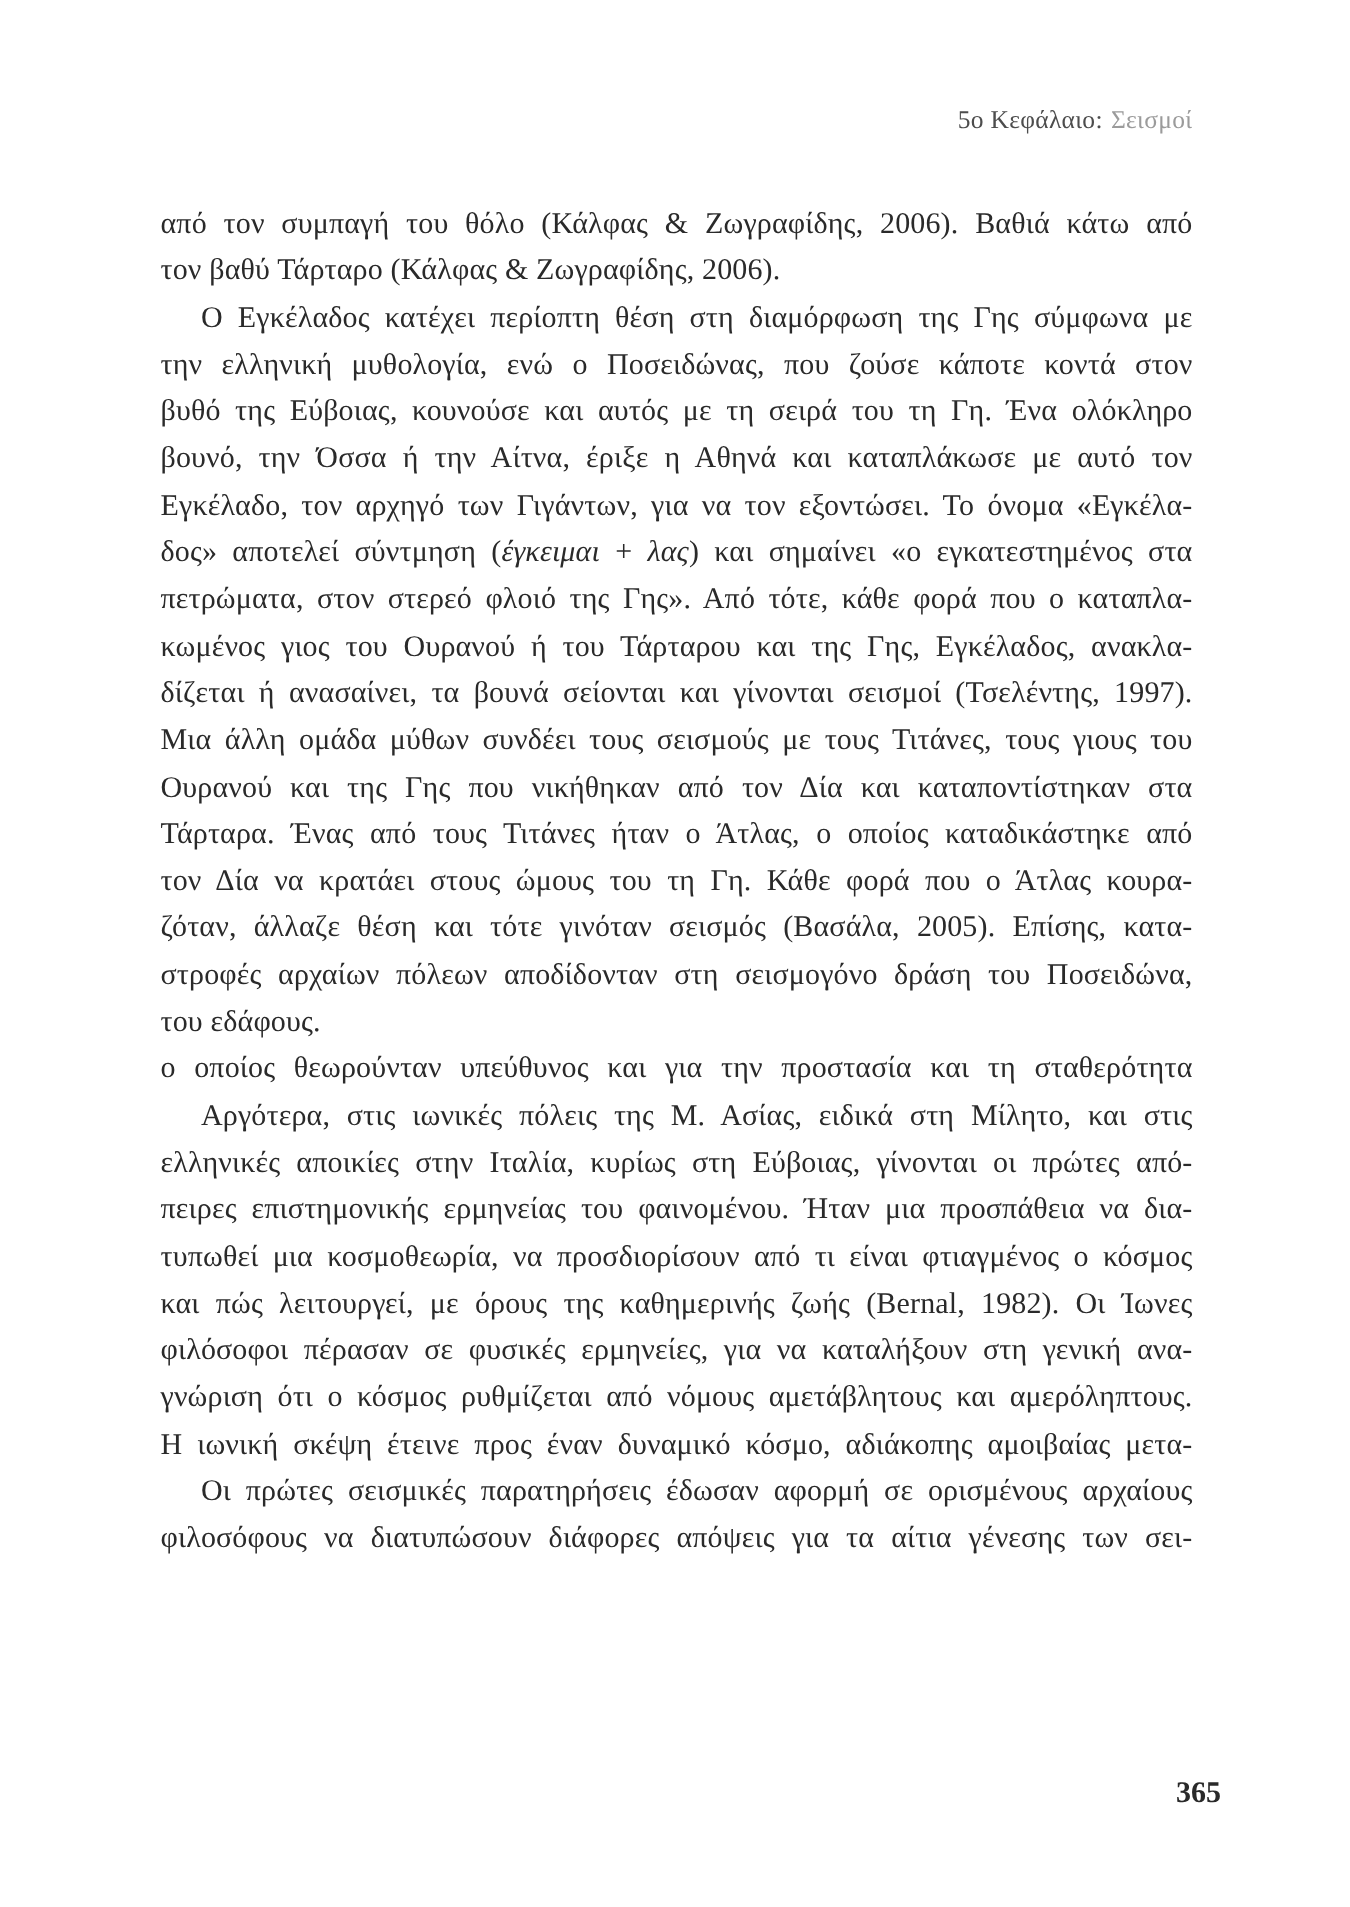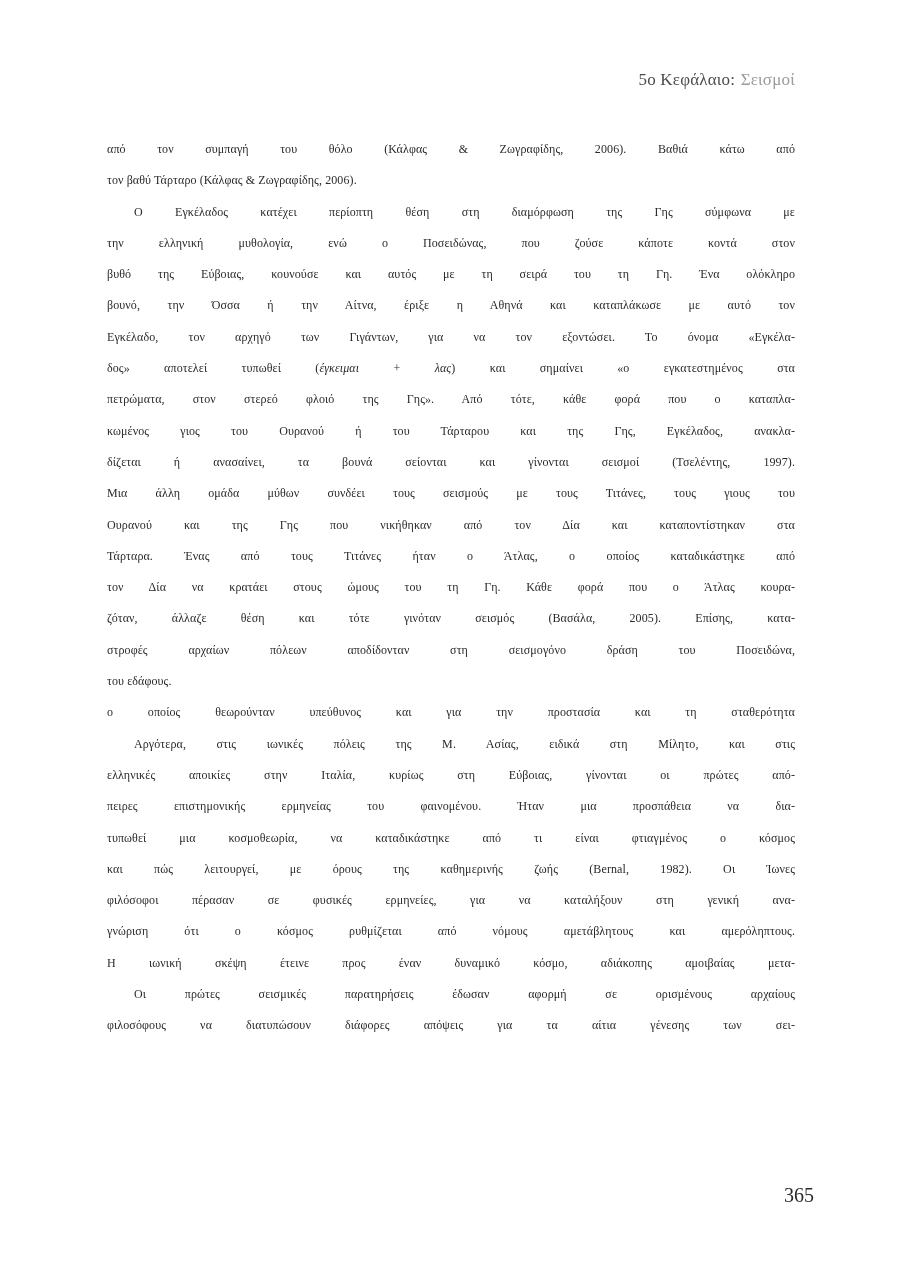--- a/index.html
+++ b/index.html
@@ -27,39 +27,40 @@
   }
   .chapter-title {
     color: var(--header-title-color, #9b9b9b);
     margin-left: 0.32em;
   }
   .body-text {
     position: absolute;
     left: 107px;
     top: 134px;
     width: 688px;
-    font-size: 12px;
+    font-size: 20px;
     line-height: 31.3px;
     letter-spacing: 0.1px;
   }
   .paragraph { margin: 0; }
   .line {
     text-align: justify;
     text-align-last: left;
     white-space: normal;
   }
   .line.just { text-align-last: justify; }
   .line.indent { text-indent: 27px; }
   em { font-style: italic; }
   .page-number {
     position: absolute;
     top: 1184px;
     right: 86px;
     font-size: 20px;
     color: var(--body-color, #2a2a2a);
+    font-weight: bold;
   }
 </style>
 </head>
 <body>
 
 <div class="page">
 
   <div class="running-header">
     <span class="chapter-label">5ο Κεφάλαιο:</span><span class="chapter-title">Σεισμοί</span>
   </div>
@@ -68,38 +69,38 @@
       <div class="paragraph">
         <div class="line just"><span>από τον συμπαγή του θόλο (Κάλφας &amp; Ζωγραφίδης, 2006). Βαθιά κάτω από</span></div>
         <div class="line"><span>τον βαθύ Τάρταρο (Κάλφας &amp; Ζωγραφίδης, 2006).</span></div>
       </div>
       <div class="paragraph">
         <div class="line just indent"><span>Ο Εγκέλαδος κατέχει περίοπτη θέση στη διαμόρφωση της Γης σύμφωνα με</span></div>
         <div class="line just"><span>την ελληνική μυθολογία, ενώ ο Ποσειδώνας, που ζούσε κάποτε κοντά στον</span></div>
         <div class="line just"><span>βυθό της Εύβοιας, κουνούσε και αυτός με τη σειρά του τη Γη. Ένα ολόκληρο</span></div>
         <div class="line just"><span>βουνό, την Όσσα ή την Αίτνα, έριξε η Αθηνά και καταπλάκωσε με αυτό τον</span></div>
         <div class="line just"><span>Εγκέλαδο, τον αρχηγό των Γιγάντων, για να τον εξοντώσει. Το όνομα «Εγκέλα-</span></div>
-        <div class="line just"><span>δος» αποτελεί τυπωθεί (</span><em>έγκειμαι</em><span> + </span><em>λας</em><span>) και σημαίνει «ο εγκατεστημένος στα</span></div>
+        <div class="line just"><span>δος» αποτελεί σύντμηση (</span><em>έγκειμαι</em><span> + </span><em>λας</em><span>) και σημαίνει «ο εγκατεστημένος στα</span></div>
         <div class="line just"><span>πετρώματα, στον στερεό φλοιό της Γης». Από τότε, κάθε φορά που ο καταπλα-</span></div>
         <div class="line just"><span>κωμένος γιος του Ουρανού ή του Τάρταρου και της Γης, Εγκέλαδος, ανακλα-</span></div>
         <div class="line just"><span>δίζεται ή ανασαίνει, τα βουνά σείονται και γίνονται σεισμοί (Τσελέντης, 1997).</span></div>
         <div class="line just"><span>Μια άλλη ομάδα μύθων συνδέει τους σεισμούς με τους Τιτάνες, τους γιους του</span></div>
         <div class="line just"><span>Ουρανού και της Γης που νικήθηκαν από τον Δία και καταποντίστηκαν στα</span></div>
         <div class="line just"><span>Τάρταρα. Ένας από τους Τιτάνες ήταν ο Άτλας, ο οποίος καταδικάστηκε από</span></div>
         <div class="line just"><span>τον Δία να κρατάει στους ώμους του τη Γη. Κάθε φορά που ο Άτλας κουρα-</span></div>
         <div class="line just"><span>ζόταν, άλλαζε θέση και τότε γινόταν σεισμός (Βασάλα, 2005). Επίσης, κατα-</span></div>
         <div class="line just"><span>στροφές αρχαίων πόλεων αποδίδονταν στη σεισμογόνο δράση του Ποσειδώνα,</span></div>
         <div class="line"><span>του εδάφους.</span></div>
         <div class="line just"><span>ο οποίος θεωρούνταν υπεύθυνος και για την προστασία και τη σταθερότητα</span></div>
       </div>
       <div class="paragraph">
         <div class="line just indent"><span>Αργότερα, στις ιωνικές πόλεις της Μ. Ασίας, ειδικά στη Μίλητο, και στις</span></div>
         <div class="line just"><span>ελληνικές αποικίες στην Ιταλία, κυρίως στη Εύβοιας, γίνονται οι πρώτες από-</span></div>
         <div class="line just"><span>πειρες επιστημονικής ερμηνείας του φαινομένου. Ήταν μια προσπάθεια να δια-</span></div>
-        <div class="line just"><span>τυπωθεί μια κοσμοθεωρία, να καταδικάστηκε από τι είναι φτιαγμένος ο κόσμος</span></div>
+        <div class="line just"><span>τυπωθεί μια κοσμοθεωρία, να προσδιορίσουν από τι είναι φτιαγμένος ο κόσμος</span></div>
         <div class="line just"><span>και πώς λειτουργεί, με όρους της καθημερινής ζωής (Bernal, 1982). Οι Ίωνες</span></div>
         <div class="line just"><span>φιλόσοφοι πέρασαν σε φυσικές ερμηνείες, για να καταλήξουν στη γενική ανα-</span></div>
         <div class="line just"><span>γνώριση ότι ο κόσμος ρυθμίζεται από νόμους αμετάβλητους και αμερόληπτους.</span></div>
         <div class="line just"><span>Η ιωνική σκέψη έτεινε προς έναν δυναμικό κόσμο, αδιάκοπης αμοιβαίας μετα-</span></div>
       </div>
       <div class="paragraph">
         <div class="line just indent"><span>Οι πρώτες σεισμικές παρατηρήσεις έδωσαν αφορμή σε ορισμένους αρχαίους</span></div>
         <div class="line just"><span>φιλοσόφους να διατυπώσουν διάφορες απόψεις για τα αίτια γένεσης των σει-</span></div>
       </div>
     </div>

